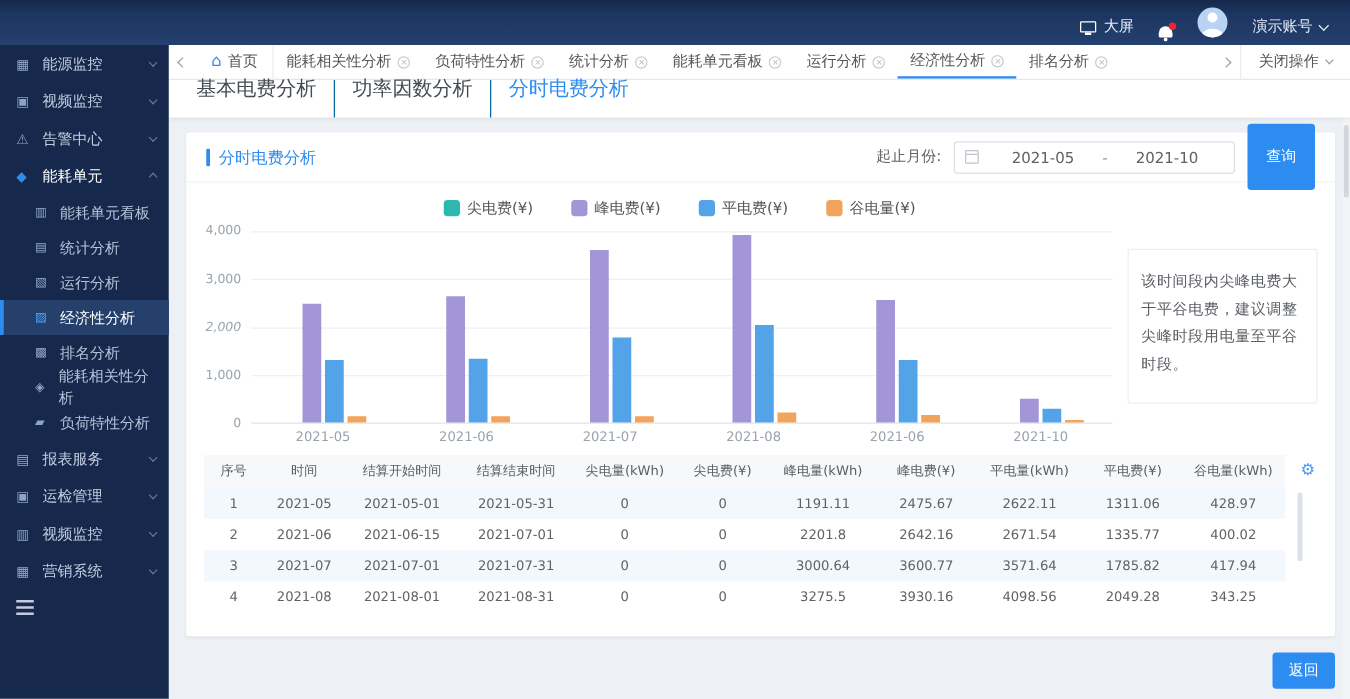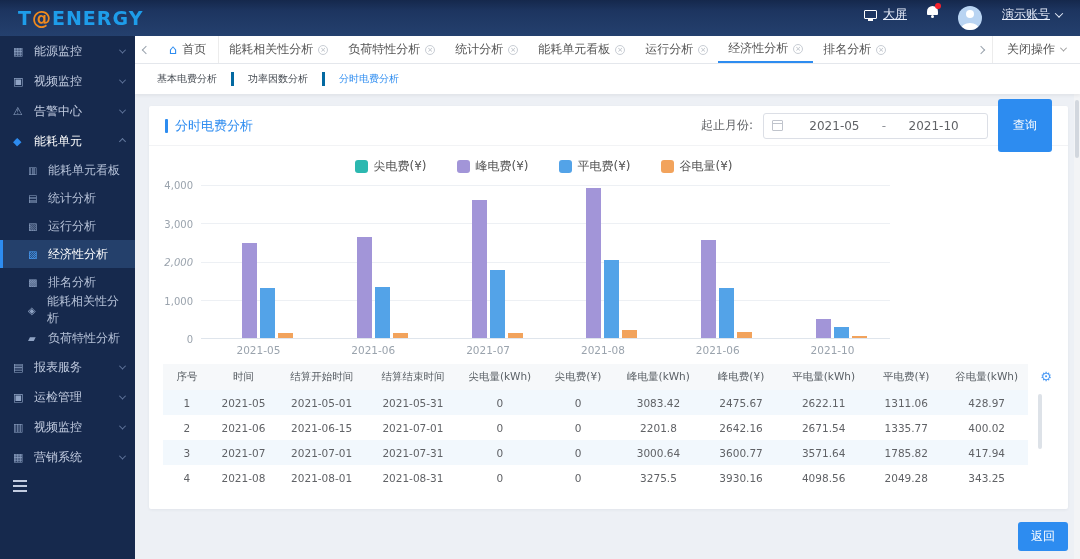--- a/index.html
+++ b/index.html
@@ -4,21 +4,21 @@
 <style>
   * { margin:0; padding:0; box-sizing:border-box; }
   html,body { width:1080px; height:559px; overflow:hidden; font-family:"DejaVu Sans","Liberation Sans",sans-serif; background:#edf0f5; }
 
   
   .topbar { position:absolute; left:0; top:0; width:1080px; height:36px;
     background:linear-gradient(180deg,#15284c 0%,#1d3560 30%,#24406e 100%);
     display:flex; align-items:center; z-index:30; }
   .logo { margin-left:18px; font-size:19px; font-weight:800; letter-spacing:1px; color:#1e9dea; }
   .logo .at { color:#f08a1e; }
-  .topbar-right { margin-left:auto; display:flex; align-items:flex-start; gap:20px; margin-right:18px; color:#e8eefb; font-size:12px;text-decoration:underline; }
+  .topbar-right { margin-left:auto; display:flex; align-items:flex-end; gap:20px; margin-right:18px; color:#e8eefb; font-size:12px; }
   .tb-item { display:flex; align-items:center; gap:6px; cursor:default; }
   .monitor-ic { width:13px; height:9px; border:1px solid #fff; border-radius:1px; position:relative; display:inline-block; }
   .monitor-ic::after { content:''; position:absolute; left:3px; bottom:-3px; width:5px; height:2px; background:#fff; }
   .bell-wrap { position:relative; display:inline-block; }
   .bell-ic { display:block; width:11px; height:9px; background:#fff; border-radius:6px 6px 1px 1px; }
   .bell-ic::after { content:''; position:absolute; left:4px; bottom:-3px; width:3px; height:3px; border-radius:50%; background:#fff; }
   .bell-badge { position:absolute; top:-3px; right:-3px; width:6px; height:6px; border-radius:50%; background:#f5222d; }
   .avatar { width:24px; height:24px; border-radius:50%; background:#b9d4f2; position:relative; overflow:hidden; }
   .avatar .head { position:absolute; top:4px; left:8px; width:8px; height:8px; border-radius:50%; background:#fff; }
   .avatar .torso { position:absolute; bottom:-5px; left:3px; width:18px; height:12px; border-radius:50%; background:#fff; }
@@ -51,23 +51,23 @@
   .nav-arrow { color:#9aa3ad; padding:0 8px; cursor:pointer; display:flex; align-items:center; }
   .tab-home { display:flex; align-items:center; gap:5px; padding:0 12px; height:100%; border-right:1px solid #ececec; cursor:pointer; }
   .home-ic { color:#2d8cf0; font-size:13px; line-height:1; }
   .tabs-scroll { display:flex; align-items:center; height:100%; flex:1; overflow:hidden; }
   .tab { display:flex; align-items:center; gap:5px; padding:0 10px; height:100%; cursor:pointer; white-space:nowrap; }
   .tab.active { border-bottom:2px solid #2d8cf0; }
   .tab-close { width:10px; height:10px; border:1px solid #c8cdd4; border-radius:50%; font-size:7px; line-height:8px; text-align:center; color:#b4bac2; }
   .close-ops { display:flex; align-items:center; gap:6px; padding:0 14px; height:100%; border-left:1px solid #ececec; color:#555; cursor:pointer; white-space:nowrap; }
   .close-ops .chev { width:5px; height:5px; color:#999; }
 
-  .subtabbar { height:30px; background:#fff; box-shadow:0 2px 3px rgba(0,0,0,0.05); display:flex; align-items:center; padding-left:8px; font-size:10px; color:#454b52; flex:0 0 auto; position:relative; z-index:5; }
+  .subtabbar { height:30px; background:#fff; box-shadow:0 2px 3px rgba(0,0,0,0.05); display:flex; padding-left:8px; font-size:16px; color:#454b52; flex:0 0 auto; position:relative; z-index:5; }
   .subtab { padding:0 14px; cursor:pointer; line-height:14px; }
-  .subtab + .subtab { border-left:3px solid #0369a1; }
+  .subtab + .subtab { border-left:1px solid #0369a1; }
   .subtab.active { color:#2d8cf0; }
 
   .content { flex:1; position:relative; background:#edf0f5; }
   .v-scroll { position:absolute; right:0; top:0; bottom:0; width:6px; background:#f3f4f6; }
   .v-scroll .thumb { position:absolute; top:6px; right:1px; width:4px; height:58px; border-radius:2px; background:#d2d7de; }
 
   .card { position:absolute; left:14px; right:12px; top:12px; height:403px; background:#fff; border-radius:2px; box-shadow:0 1px 3px rgba(31,45,61,0.06); }
 
   .card-header { height:40px; display:flex; align-items:center; justify-content:space-between; padding:0 16px; border-bottom:1px solid #f2f3f5; }
   .card-title { display:flex; align-items:center; gap:7px; color:#2d8cf0; font-size:13px; }
@@ -110,21 +110,20 @@
   tr.alt td { background:#f2f8fd; }
   .gear { position:absolute; right:2px; top:6px; color:#4b9af5; font-size:13px; cursor:pointer; line-height:1; }
   .tbl-scroll { position:absolute; right:12px; top:30px; width:4px; height:55px; border-radius:2px; background:#dde2e8; }
 
   .btn-return { position:absolute; right:12px; bottom:8px; background:#2d8cf0; color:#fff; border:none; border-radius:3px; font-size:12px; padding:6px 13px; cursor:pointer; font-family:inherit; }
 </style>
 </head>
 <body>
 
 <header class="topbar">
-  <div class="logo"><span>T</span><span class="at">@</span><span>ENERGY</span></div>
   <div class="topbar-right">
     <div class="tb-item">
       <span class="monitor-ic"></span>
       <span>大屏</span>
     </div>
     <div class="tb-item bell-wrap">
       <span class="bell-ic"></span>
       <span class="bell-badge"></span>
     </div>
     <div class="avatar">
@@ -369,20 +368,21 @@
               <span>2021-05</span>
               <span>2021-06</span>
               <span>2021-07</span>
               <span>2021-08</span>
               <span>2021-06</span>
               <span>2021-10</span>
             </div>
         </div>
 
         <div class="suggest">
+          <div class="suggest-body">该时间段内尖峰电费大于平谷电费，建议调整尖峰时段用电量至平谷时段。</div>
         </div>
       </div>
 
       <div class="table-wrap">
         <span class="gear">⚙</span>
         <span class="tbl-scroll"></span>
         <table id="data-table">
             <colgroup>
               <col style="width: 5.5%;">
               <col style="width: 7.5%;">
@@ -412,21 +412,21 @@
               </tr>
             </thead>
             <tbody>
               <tr class="alt">
                 <td>1</td>
                 <td>2021-05</td>
                 <td>2021-05-01</td>
                 <td>2021-05-31</td>
                 <td>0</td>
                 <td>0</td>
-                <td>3083.42</td>
+                <td>1191.11</td>
                 <td>2475.67</td>
                 <td>2622.11</td>
                 <td>1311.06</td>
                 <td>428.97</td>
               </tr>
               <tr>
                 <td>2</td>
                 <td>2021-06</td>
                 <td>2021-06-15</td>
                 <td>2021-07-01</td>

